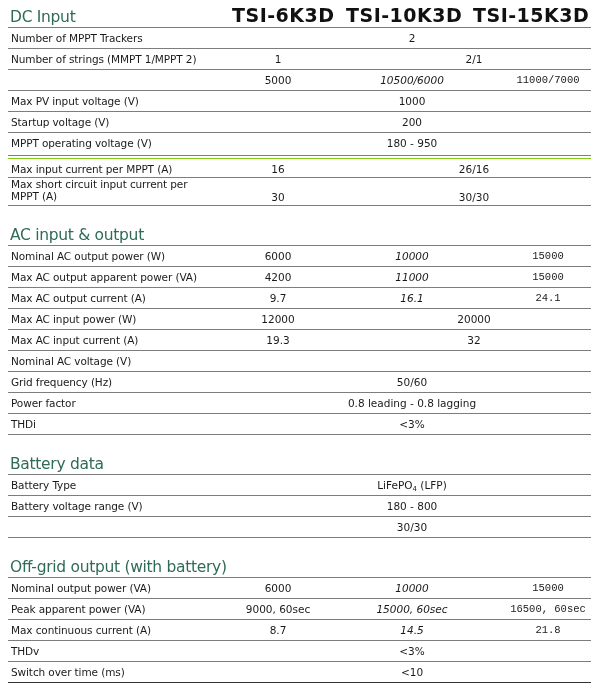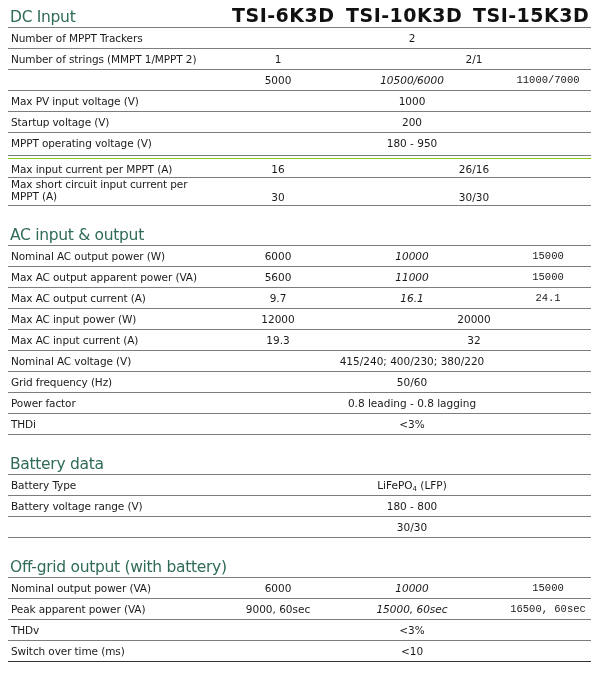--- a/index.html
+++ b/index.html
@@ -81,21 +81,21 @@
       <span class="sec-title">AC input &amp; output</span>
     </div>
     <div class="row">
       <span class="lbl">Nominal AC output power (W)</span>
       <span class="val c1">6000</span>
       <span class="val c2">10000</span>
       <span class="val c3">15000</span>
     </div>
     <div class="row">
       <span class="lbl">Max AC output apparent power (VA)</span>
-      <span class="val c1">5600</span>
+      <span class="val c1">4200</span>
       <span class="val c2">11000</span>
       <span class="val c3">15000</span>
     </div>
     <div class="row">
       <span class="lbl">Max AC output current (A)</span>
       <span class="val c1">9.7</span>
       <span class="val c2">16.1</span>
       <span class="val c3">24.1</span>
     </div>
     <div class="row">
@@ -103,21 +103,20 @@
       <span class="val c1">12000</span>
       <span class="val c23">20000</span>
     </div>
     <div class="row">
       <span class="lbl">Max AC input current (A)</span>
       <span class="val c1">19.3</span>
       <span class="val c23">32</span>
     </div>
     <div class="row">
       <span class="lbl">Nominal AC voltage (V)</span>
-      <span class="val cspan">415/240; 400/230; 380/220</span>
     </div>
     <div class="row">
       <span class="lbl">Grid frequency (Hz)</span>
       <span class="val cspan">50/60</span>
     </div>
     <div class="row">
       <span class="lbl">Power factor</span>
       <span class="val cspan">0.8 leading - 0.8 lagging</span>
     </div>
     <div class="row">
@@ -157,20 +156,26 @@
       <span class="val c2">10000</span>
       <span class="val c3">15000</span>
     </div>
     <div class="row">
       <span class="lbl">Peak apparent power (VA)</span>
       <span class="val c1">9000, 60sec</span>
       <span class="val c2">15000, 60sec</span>
       <span class="val c3">16500, 60sec</span>
     </div>
     <div class="row">
+      <span class="lbl">Max continuous current (A)</span>
+      <span class="val c1">8.7</span>
+      <span class="val c2">14.5</span>
+      <span class="val c3">21.8</span>
+    </div>
+    <div class="row">
       <span class="lbl">THDv</span>
       <span class="val cspan">&lt;3%</span>
     </div>
     <div class="row" style="border-bottom-color:#333">
       <span class="lbl">Switch over time (ms)</span>
       <span class="val cspan">&lt;10</span>
     </div>
   </div>
 
 </div>

